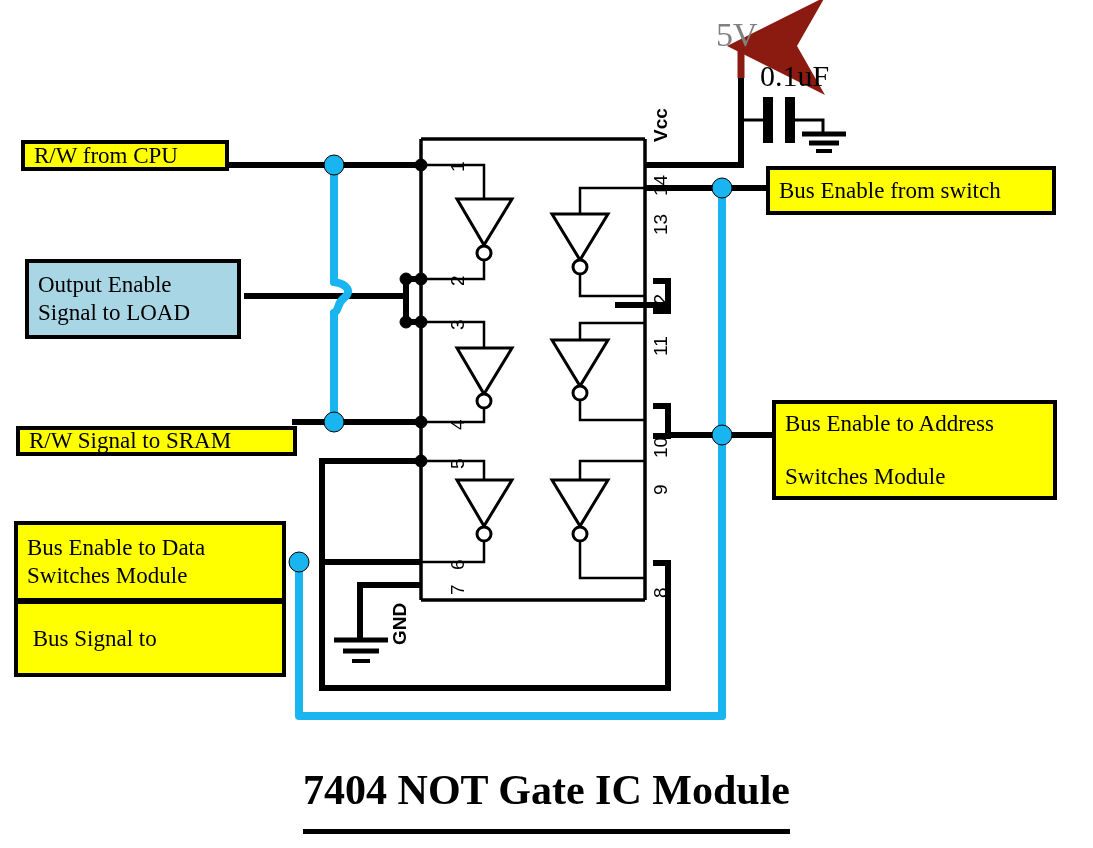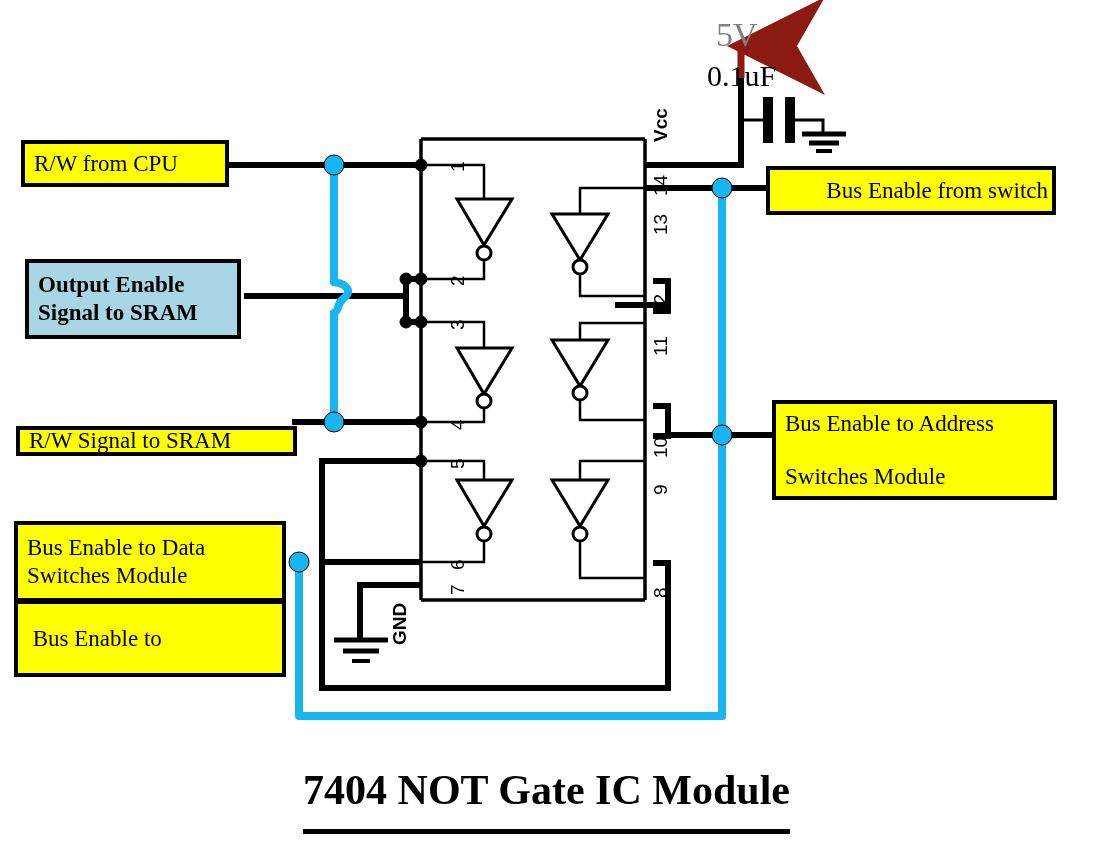--- a/index.html
+++ b/index.html
@@ -265,45 +265,45 @@
   <div class="pin" style="left:650px; top:458px;">10</div>
   <div class="pin" style="left:650px; top:356px;">11</div>
   <div class="pin" style="left:650px; top:315px;">12</div>
   <div class="pin" style="left:650px; top:235px;">13</div>
   <div class="pin" style="left:650px; top:196px;">14</div>
 
   <div class="rotlbl" style="left:650px; top:142px;">Vcc</div>
   <div class="rotlbl" style="left:389px; top:645px;">GND</div>
 
   <div class="ftext" id="supply-label" style="left:716px; top:16px;">5V</div>
-  <div class="ftext" id="cap-value-label" style="left:707px; top:59px;text-align:center;">0.1uF</div>
-
-  <div class="lbl" style="left:21px; top:140px; width:208px; height:47px;">
+  <div class="ftext" id="cap-value-label" style="left:760px; top:59px;text-align:center;">0.1uF</div>
+
+  <div class="lbl" style="left:21px; top:140px; width:208px; height:31px;">
     <span>R/W from CPU</span>
   </div>
 
-  <div class="lbl cyan" style="left:25px; top:259px; width:216px; height:80px;font-weight:bold;">
+  <div class="lbl cyan" style="left:25px; top:259px; width:216px; height:80px;">
     <span>Output Enable</span>
-    <span>Signal to SRAM</span>
+    <span>Signal to LOAD</span>
   </div>
 
   <div class="lbl" style="left:16px; top:396px; width:281px; height:30px;margin-top:30px;">
     <span>R/W Signal to SRAM</span>
   </div>
 
   <div class="lbl stack-top" style="left:14px; top:521px; width:272px; height:80px;">
     <span>Bus Enable to Data</span>
     <span>Switches Module</span>
   </div>
 
   <div class="lbl stack-bot" style="left:14px; top:601px; width:272px; height:76px;">
-    <span> Bus Enable to</span>
-  </div>
-
-  <div class="lbl" style="left:766px; top:166px; width:290px; height:49px;text-align:right;">
+    <span> Bus Signal to</span>
+  </div>
+
+  <div class="lbl" style="left:766px; top:166px; width:290px; height:49px;">
     <span>Bus Enable from switch</span>
   </div>
 
   <div class="lbl" style="left:772px; top:400px; width:285px; height:100px;gap:25px;">
     <span>Bus Enable to Address</span>
     <span>Switches Module</span>
   </div>
 
   <div id="diagram-title" style="top:766px;">
     <span>7404 NOT Gate IC Module</span>

